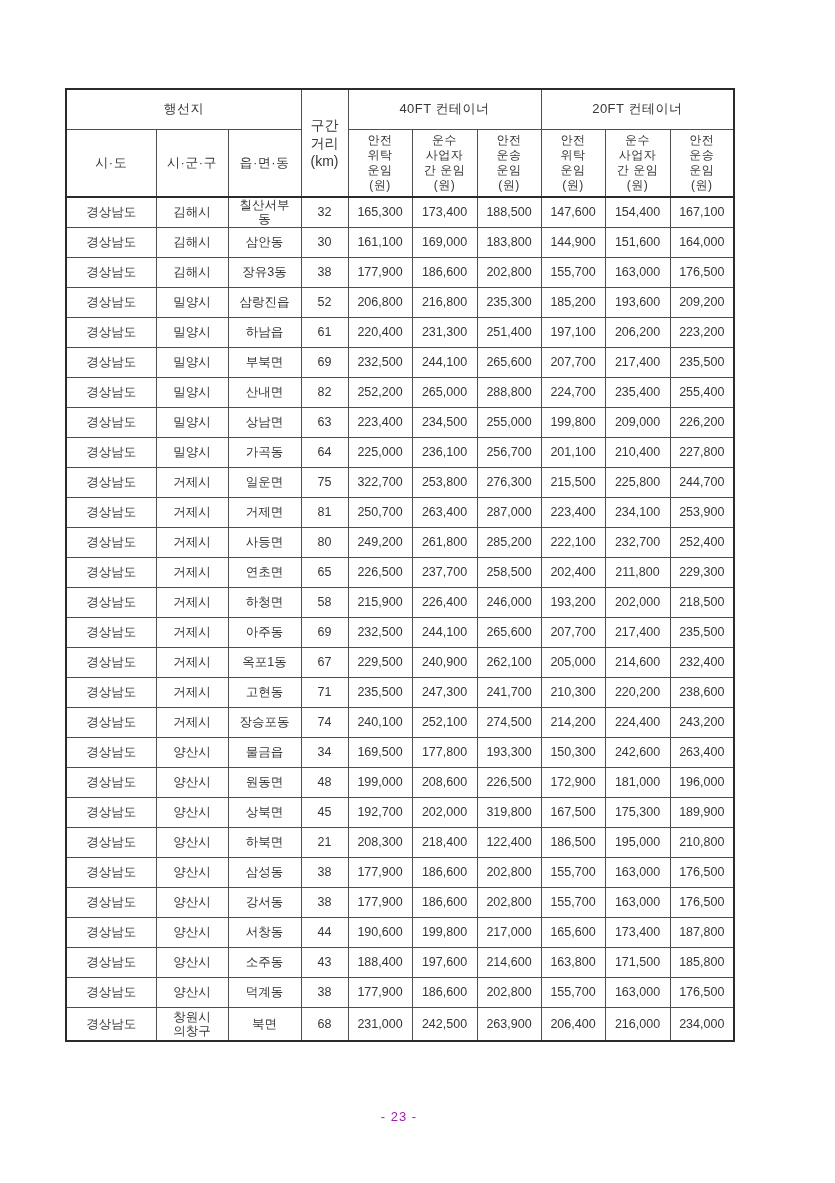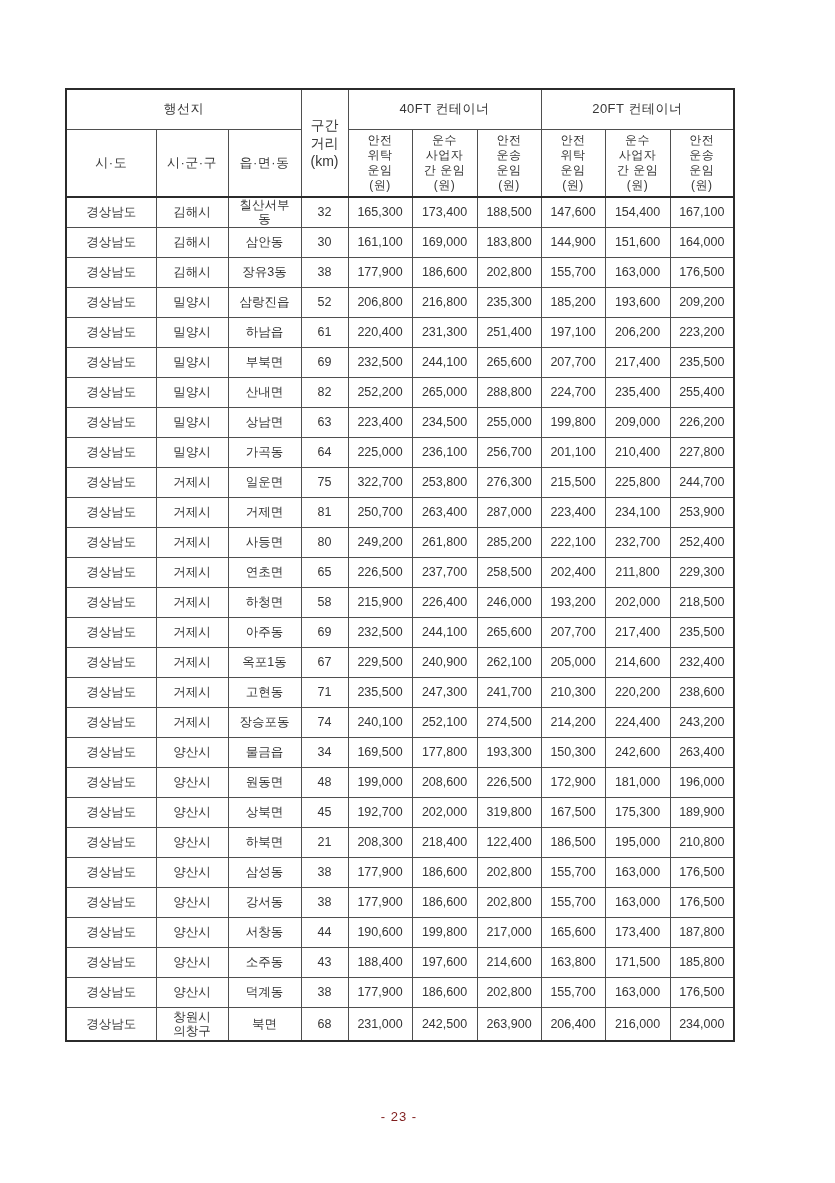--- a/index.html
+++ b/index.html
@@ -40,21 +40,21 @@
   .fare-table tbody tr:last-child { height: 34px; }
   .fare-table tbody td { font-size: 12.5px; line-height: 1.15; }
   .page-number {
     position: absolute;
     left: 65px;
     top: 1109px;
     width: 668px;
     text-align: center;
     font-size: 13px;
     letter-spacing: 1px;
-    color: #7f1d1d;
+    color: #a21caf;
   }
 </style>
 </head>
 <body>
 
 <div class="page">
 
   <table class="fare-table">
     <colgroup>
       <col style="width:90px">

